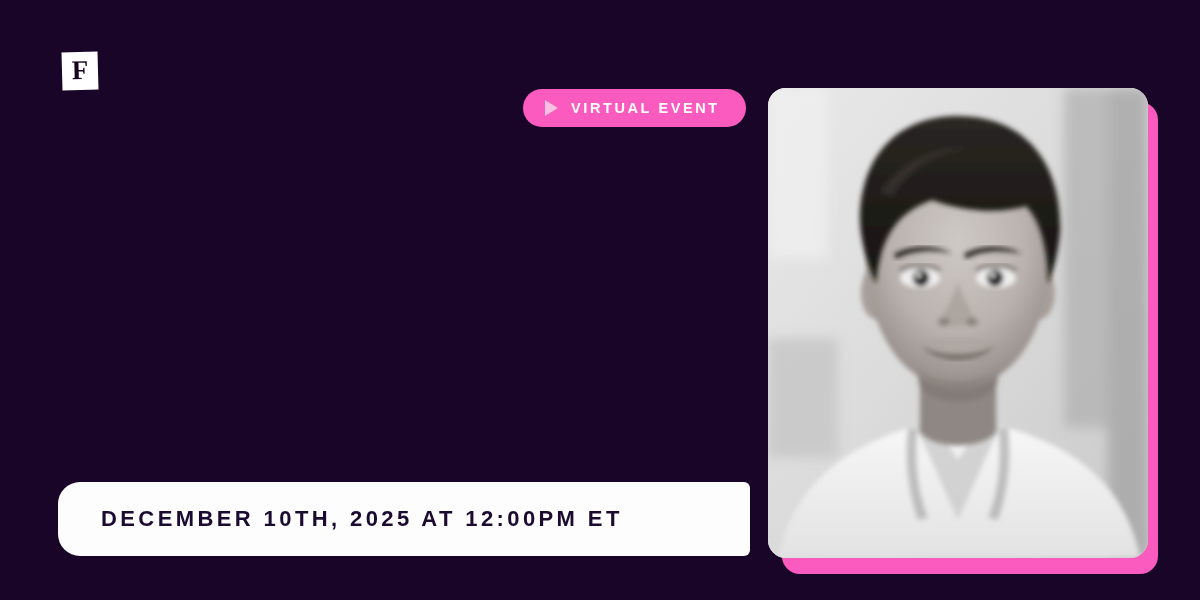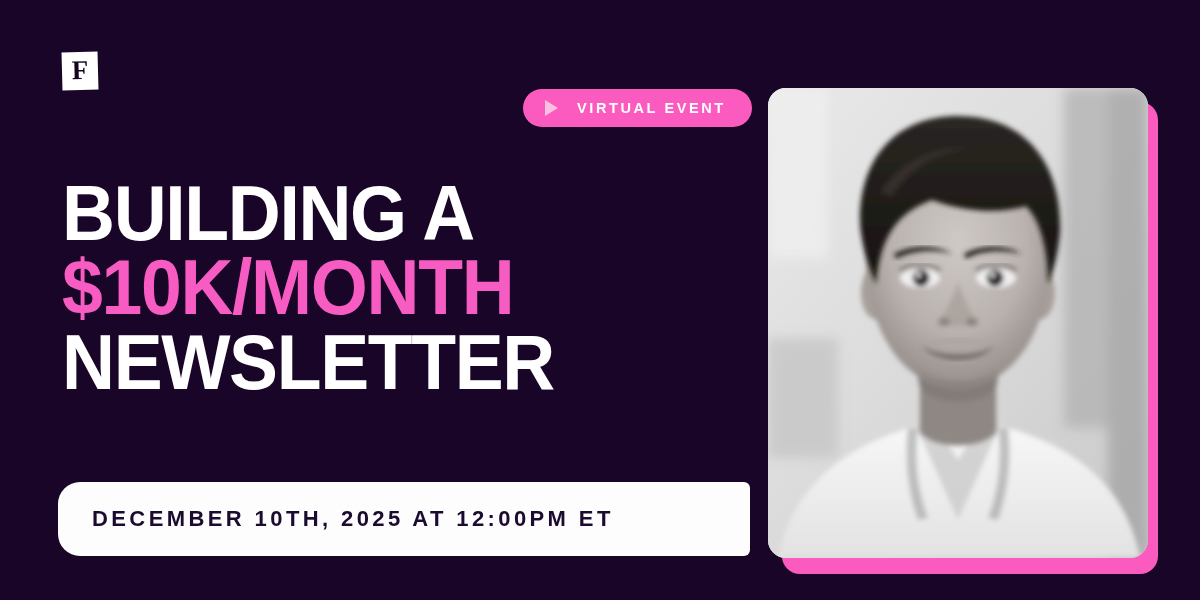--- a/index.html
+++ b/index.html
@@ -67,21 +67,21 @@
   .pill {
     position:absolute;
     left:523px;
     top:89px;
     height:38px;
     padding:0 26px 0 22px;
     border-radius:19px;
     background:#fb5bbe;
     display:flex;
     align-items:center;
-    gap:19px;
+    gap:13px;
     white-space:nowrap;
   }
   .pill-play {
     width:0;
     height:0;
     border-left:13px solid #fbbfe2;
     border-top:8px solid transparent;
     border-bottom:8px solid transparent;
     flex:0 0 auto;
   }
@@ -117,21 +117,21 @@
   .date-banner {
     position:absolute;
     left:58px;
     top:482px;
     width:692px;
     height:74px;
     background:#fdfdfd;
     border-radius:22px 6px 6px 22px;
     display:flex;
     align-items:center;
-    padding-left:34px;
+    padding-left:43px;
   }
   .date-text {
     color:#1b0b30;
     font-size:22px;
     font-weight:700;
     letter-spacing:3.4px;
     white-space:nowrap;
   }
 
   
@@ -172,25 +172,20 @@
     <div class="brand-mark">
       <span>F</span>
     </div>
   </div>
 
   <div class="pill">
     <span class="pill-play"></span>
     <span class="pill-label">VIRTUAL EVENT</span>
   </div>
 
-  <div class="headline">
-    <span class="headline-line">BUILDING A</span>
-    <span class="headline-line accent">$10K/MONTH</span>
-    <span class="headline-line">NEWSLETTER</span>
-  </div>
 
   <div class="date-banner">
     <span class="date-text">DECEMBER 10TH, 2025 AT 12:00PM ET</span>
   </div>
 
   <div class="portrait-wrap">
     <div class="portrait-offset"></div>
     <div class="portrait-frame">
       <svg viewBox="0 0 380 470" preserveAspectRatio="xMidYMid slice">
         <defs>

